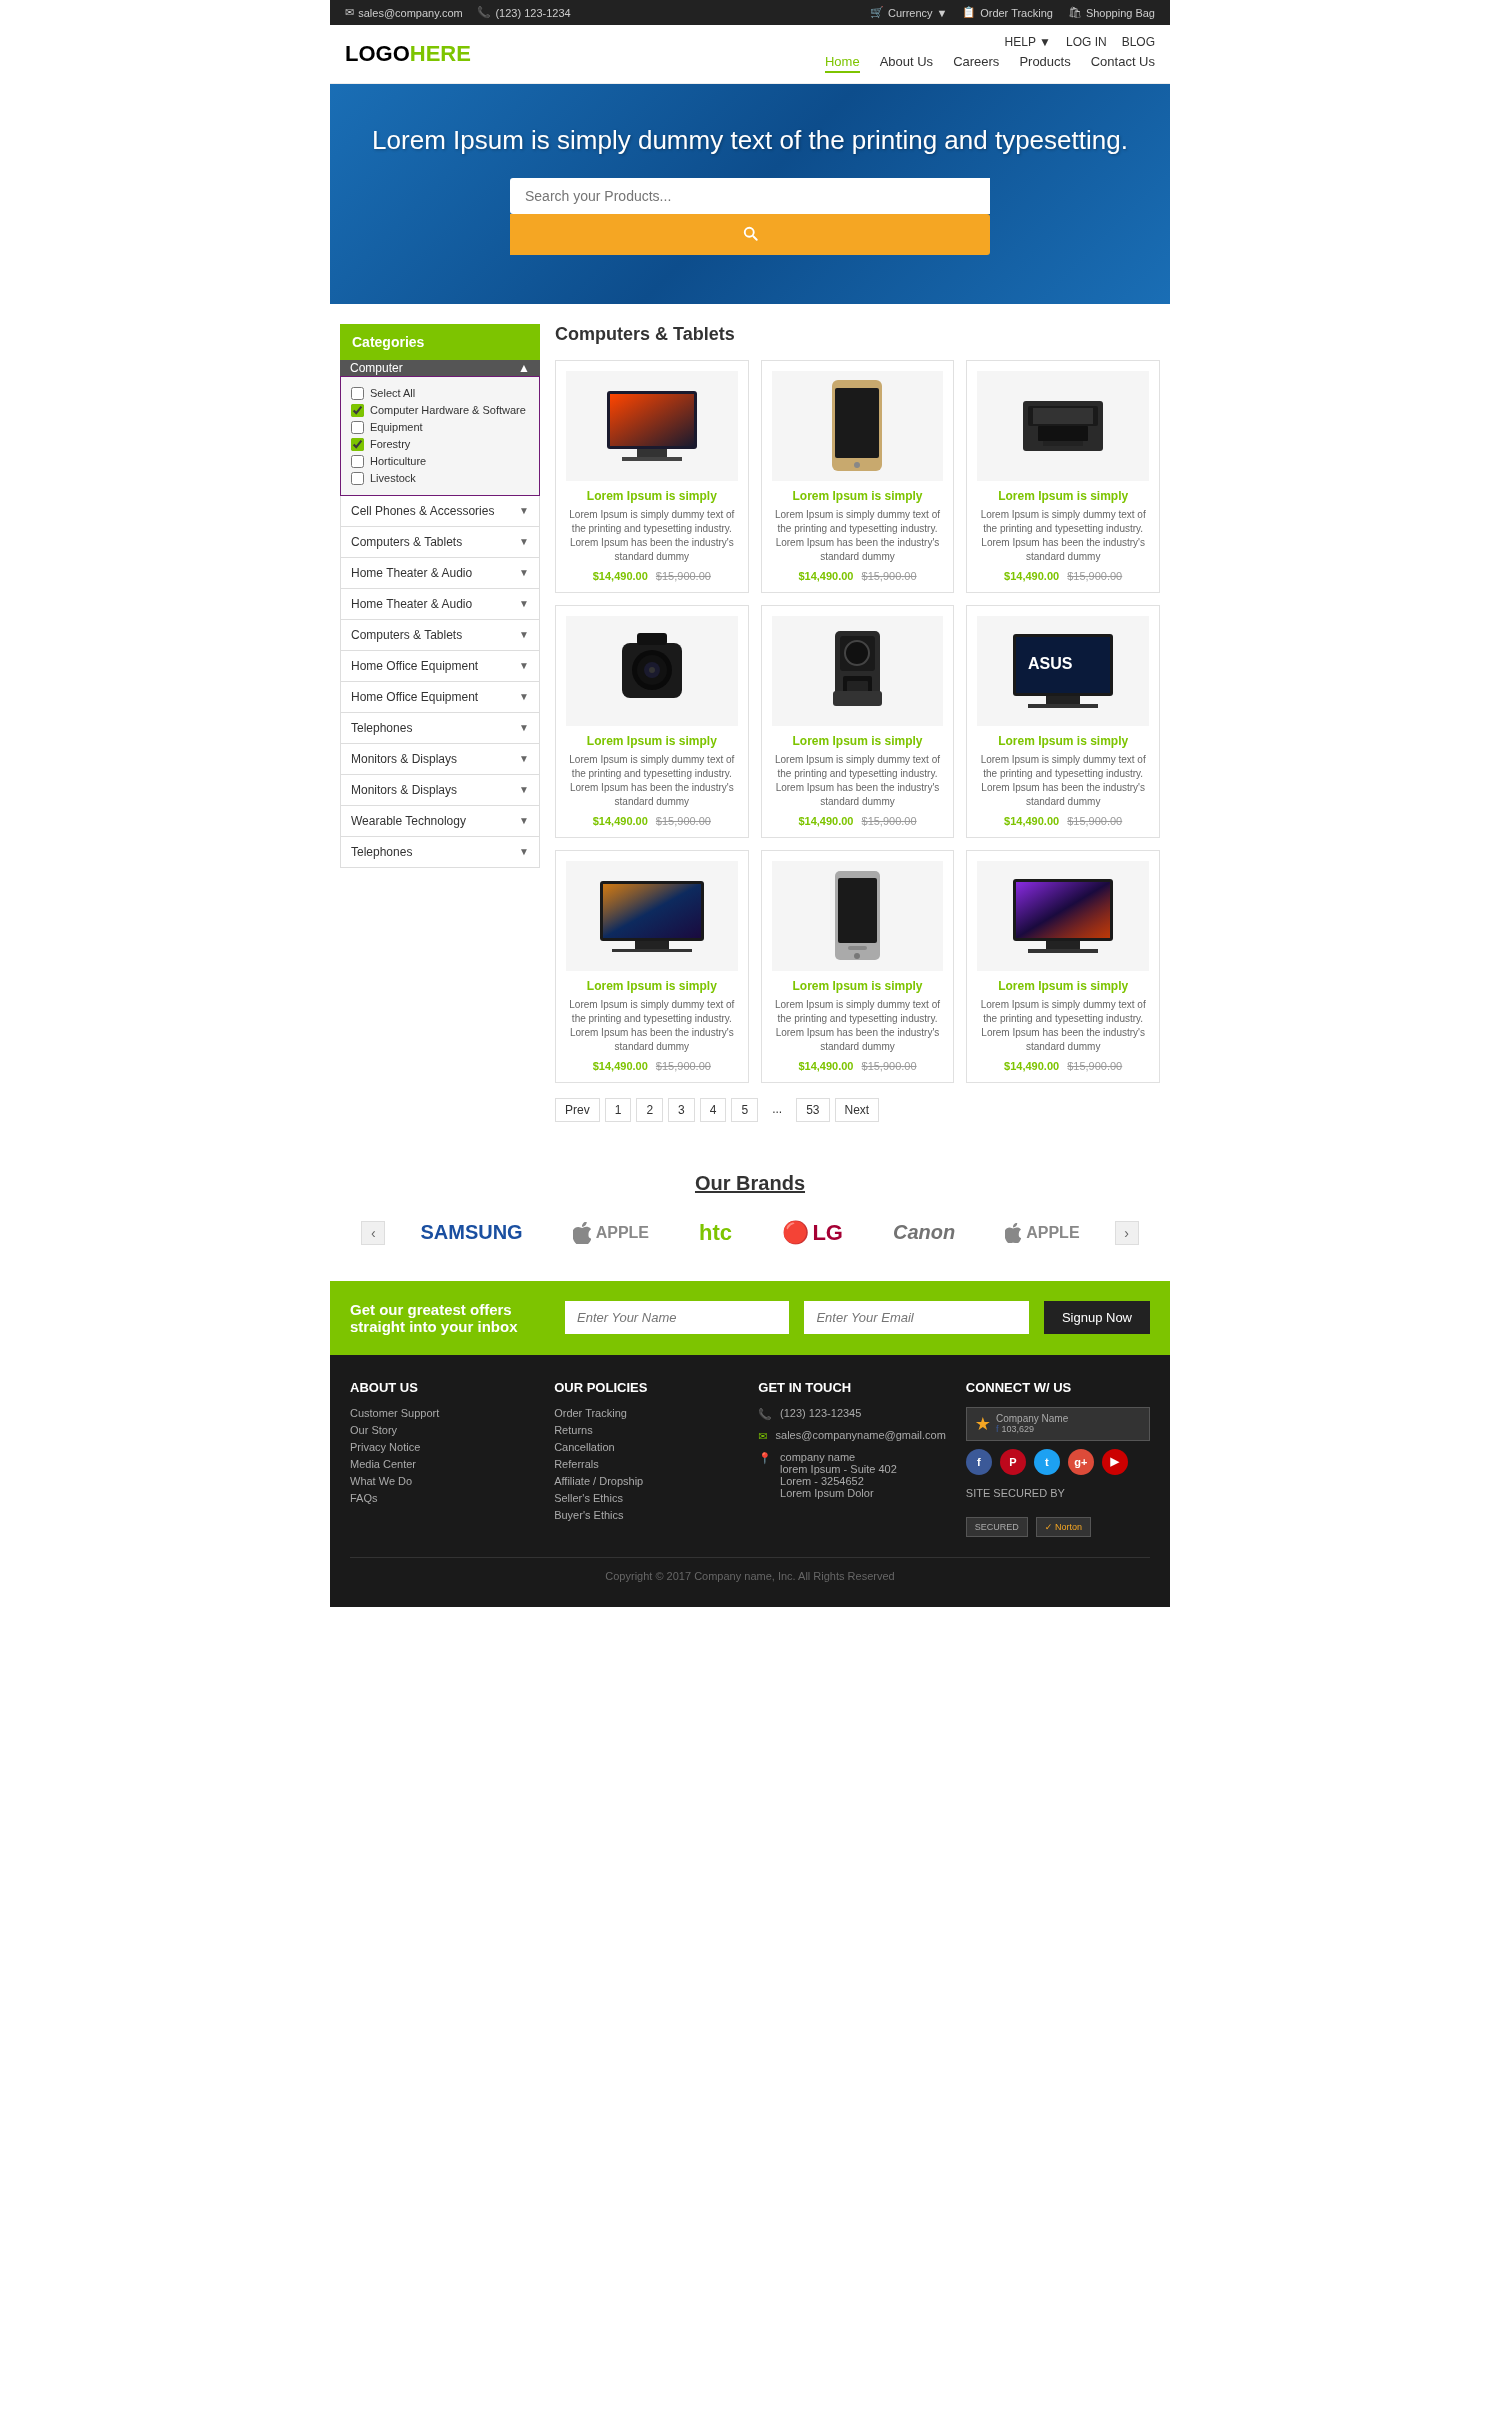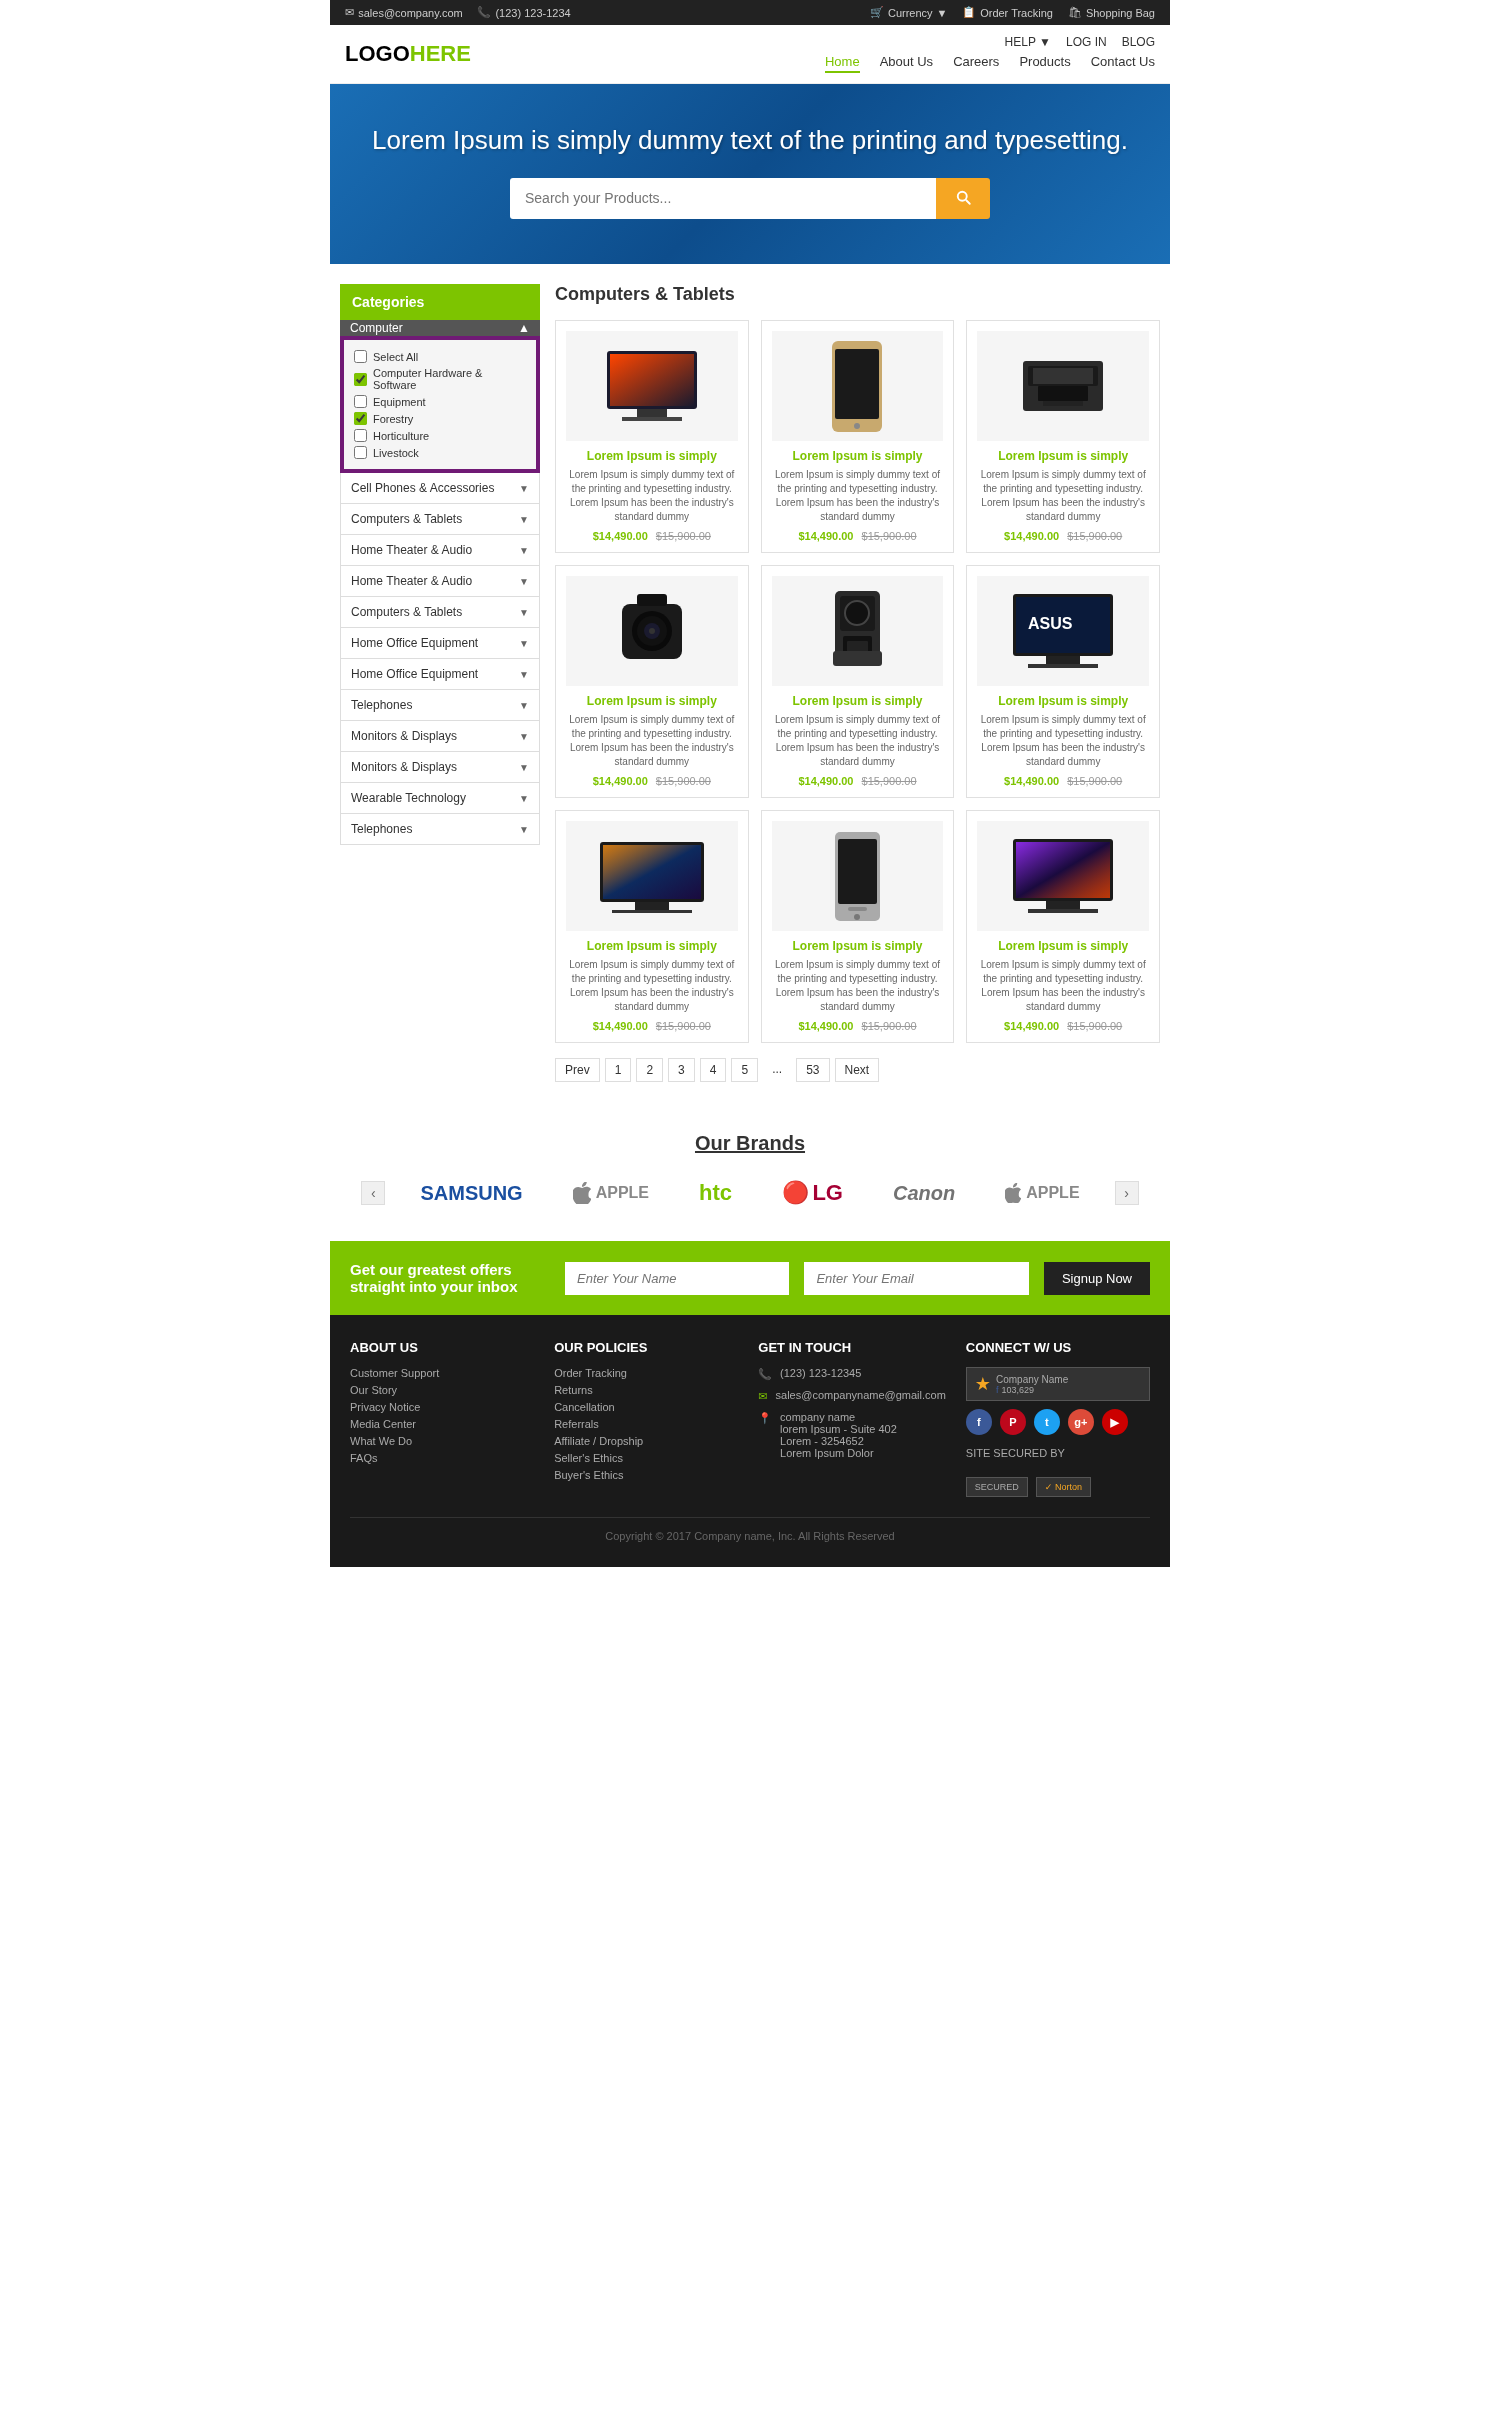--- a/index.html
+++ b/index.html
@@ -19,33 +19,33 @@
     .header-right { display: flex; flex-direction: column; align-items: flex-end; gap: 5px; }
     .header-links { display: flex; gap: 15px; font-size: 12px; }
     .header-links a { color: #333; text-decoration: none; }
     .nav-links { display: flex; gap: 20px; }
     .nav-links a { color: #333; text-decoration: none; font-size: 13px; }
     .nav-links a.active { color: #7dc400; border-bottom: 2px solid #7dc400; padding-bottom: 2px; }
 
     
     .hero { background: linear-gradient(135deg, #1a6eb5 0%, #0d4d8c 50%, #1a6eb5 100%); padding: 40px 20px; text-align: center; position: relative; overflow: hidden; min-height: 180px; }
     .hero-text { color: #fff; font-size: 26px; font-weight: normal; margin-bottom: 20px; text-shadow: 1px 1px 3px rgba(0,0,0,0.3); line-height: 1.3; }
-    .search-bar { display: flex; max-width: 480px; margin: 1px auto; }
+    .search-bar { display: flex; max-width: 480px; margin: 9px auto; flex-direction: column; }
     .search-bar input { flex: 1; padding: 10px 15px; border: none; font-size: 14px; outline: none; border-radius: 3px 0 0 3px; }
     .search-bar button { background: #f5a623; border: none; padding: 10px 18px; cursor: pointer; border-radius: 0 3px 3px 0; }
     .search-bar button svg { fill: #fff; }
 
     
     .main { display: flex; padding: 20px 10px; gap: 15px; }
 
     
     .sidebar { width: 200px; flex-shrink: 0; }
     .sidebar-title { background: #7dc400; color: #fff; padding: 10px 12px; font-size: 14px; font-weight: bold; }
     .sidebar-category-header { background: #555; color: #fff; padding: 1px 10px; font-size: 12px; display: flex; justify-content: space-between; align-items: center; cursor: pointer; }
-    .sidebar-checkboxes { background: #f5f5f5; padding: 8px 10px; border: 4px solid #701a75; }
+    .sidebar-checkboxes { background: #f5f5f5; padding: 8px 10px; border: 1px solid #701a75; }
     .sidebar-checkboxes label { display: flex; align-items: center; gap: 6px; font-size: 11px; padding: 2px 0; cursor: pointer; }
     .sidebar-checkboxes input[type=checkbox] { width: 13px; height: 13px; accent-color: #7dc400; }
     .sidebar-item { background: #fff; border: 1px solid #ddd; border-top: none; padding: 8px 10px; font-size: 12px; display: flex; justify-content: space-between; align-items: center; cursor: pointer; }
     .arrow-down { font-size: 10px; color: #666; }
 
     
     .product-grid { flex: 1; }
     .product-grid-title { font-size: 18px; font-weight: bold; margin-bottom: 15px; color: #333; }
     .products-row { display: grid; grid-template-columns: repeat(3, 1fr); gap: 12px; margin-bottom: 12px; }
     .product-card { border: 1px solid #e0e0e0; padding: 10px; text-align: center; }

